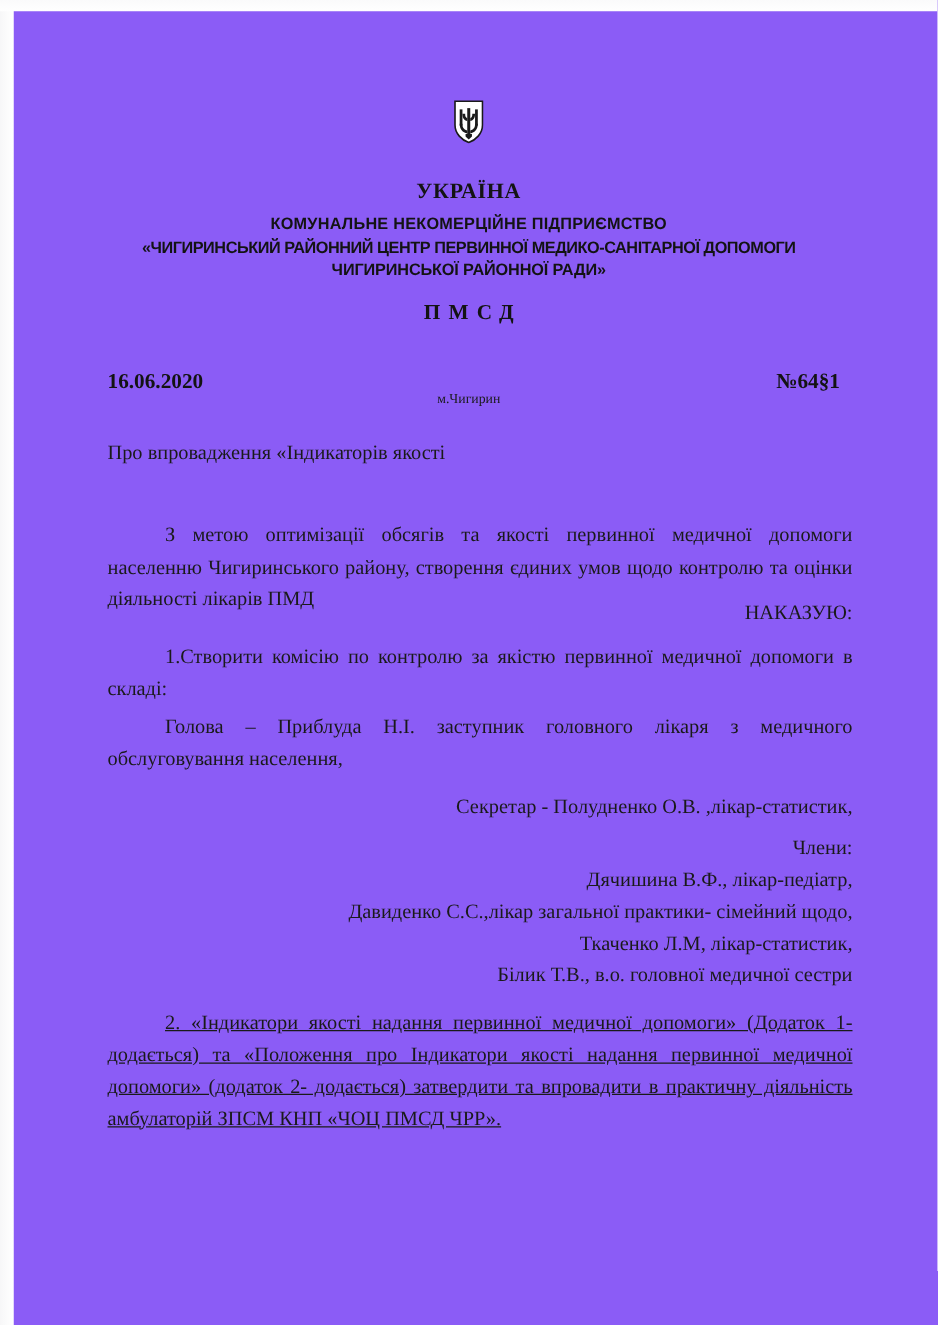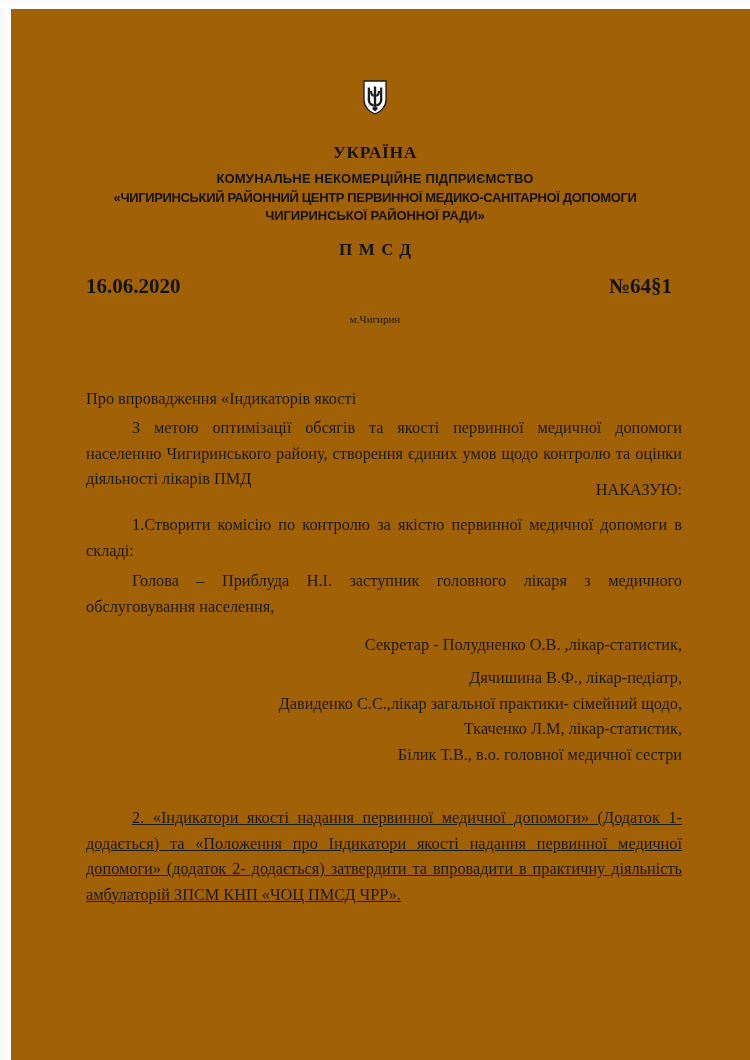--- a/index.html
+++ b/index.html
@@ -12,21 +12,21 @@
     height: 1060px;
     font-family: "Liberation Serif", serif;
     color: #111111;
     position: relative;
     overflow: hidden;
   }
 
   .page {
     position: absolute;
     inset: 0;
-    background: #a16207;
+    background: #8b5cf6;
     box-sizing: border-box;
   }
 
   
   .scan-edge-left {
     position: absolute;
     left: 0; top: 0; bottom: 0;
     width: 11px;
     background: linear-gradient(to right, #f7f7f8 0%, #fdfdfd 70%, #ffffff 100%);
   }
@@ -103,28 +103,28 @@
     font-size: 17px;
     letter-spacing: 6.5px;
     text-indent: 6.5px;
     color: #131313;
   }
 
   
   .daterow {
     position: absolute;
     left: 18px;
-    top: 274px;
+    top: 295px;
     width: 586px;
     display: flex;
     justify-content: space-between;
     align-items: baseline;
     font-family: "Liberation Serif", serif;
     font-weight: bold;
-    font-size: 21px;
+    font-size: 17px;
     color: #131313;
     text-align: right;
   }
   .city {
     position: absolute;
     left: 0;
     top: 313px;
     width: 614px;
     text-align: center;
     font-family: "Liberation Serif", serif;
@@ -134,21 +134,20 @@
 
   
   .subject {
     position: absolute;
     left: 18px;
     top: 349px;
     width: 480px;
     font-size: 16.3px;
     line-height: 25px;
     color: #1a1a1a;
-    margin-top: 37px;
   }
 
   .para {
     position: absolute;
     left: 18px;
     width: 596px;
     font-size: 16.3px;
     line-height: 25.5px;
     color: #1a1a1a;
     text-align: justify;
@@ -228,20 +227,21 @@
 
     <div class="para chair">
       <span class="indent"></span><span>Голова – Приблуда Н.І. заступник головного лікаря з медичного обслуговування населення,</span>
     </div>
 
     <div class="para secretary nojust">
       <span class="indent"></span><span>Секретар - Полудненко О.В. ,лікар-статистик,</span>
     </div>
 
     <div class="para members nojust">
+      <div>Члени:</div>
       <div>Дячишина В.Ф., лікар-педіатр,</div>
       <div>Давиденко С.С.,лікар загальної практики- сімейний щодо,</div>
       <div>Ткаченко Л.М, лікар-статистик,</div>
       <div>Білик Т.В., в.о. головної медичної сестри</div>
     </div>
 
     <div class="para item2">
       <span class="indent"></span><span>2.  «Індикатори  якості      надання  первинної  медичної  допомоги»  (Додаток 1- додається)   та «Положення про Індикатори якості    надання первинної  медичної  допомоги»    (додаток 2- додається)    затвердити та впровадити в практичну діяльність  амбулаторій ЗПСМ    КНП «ЧОЦ ПМСД ЧРР».</span>
     </div>
 

